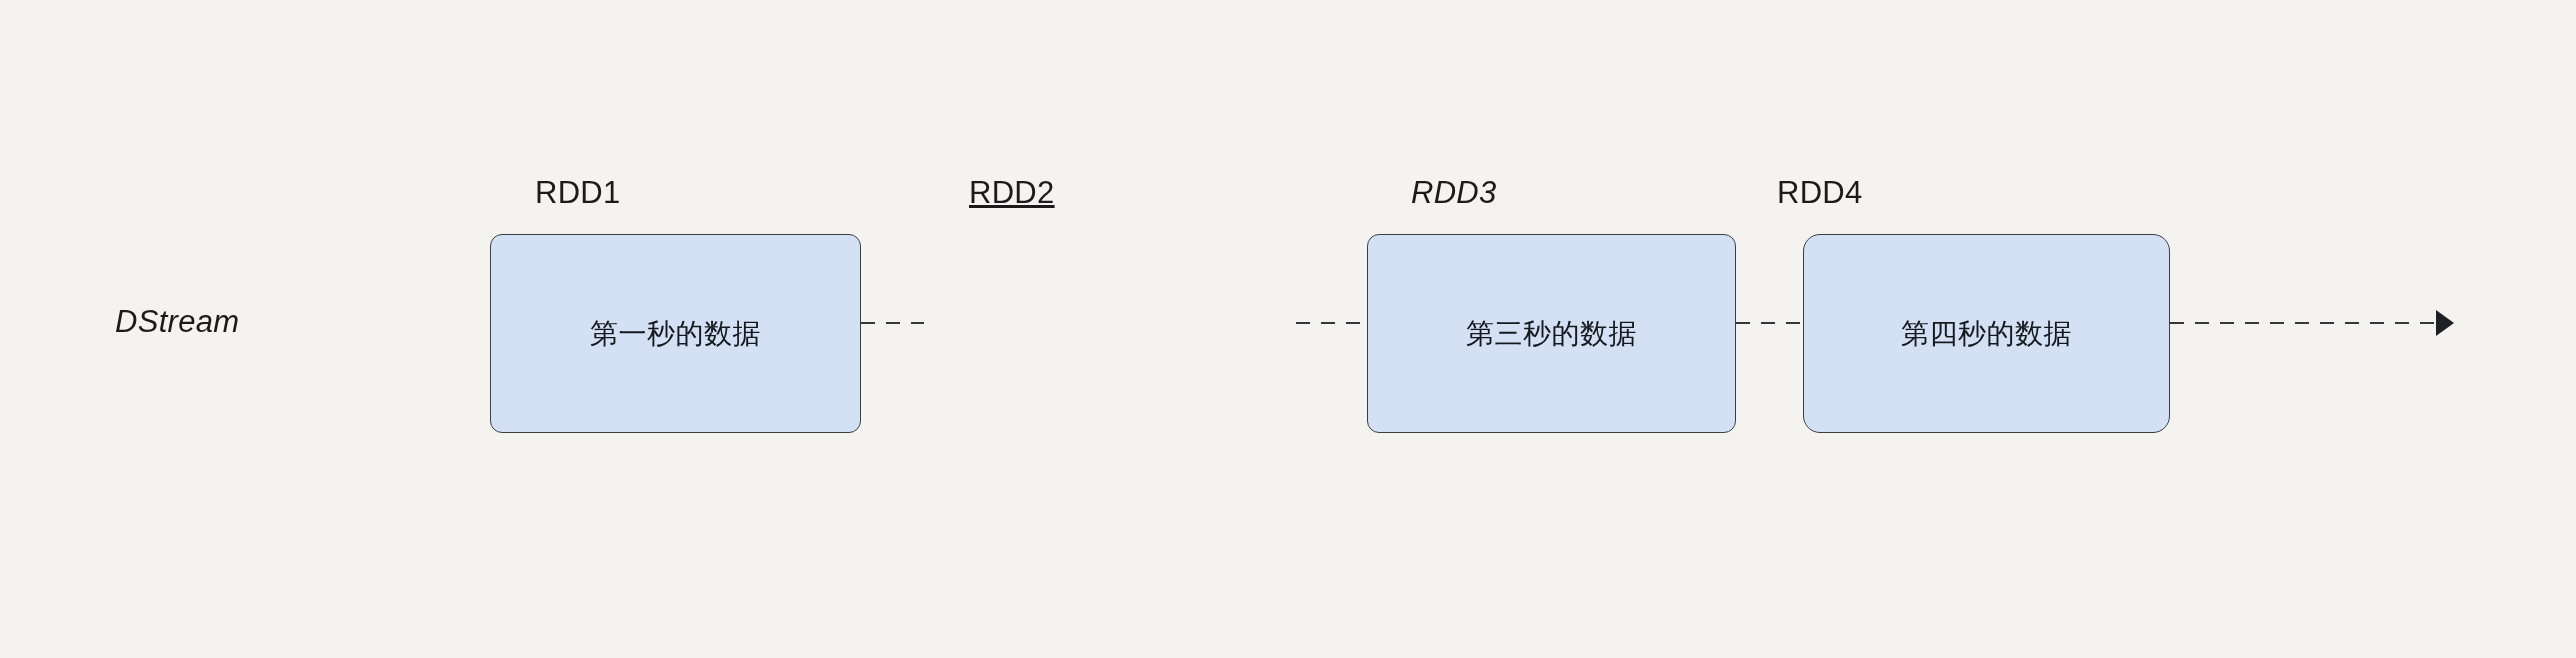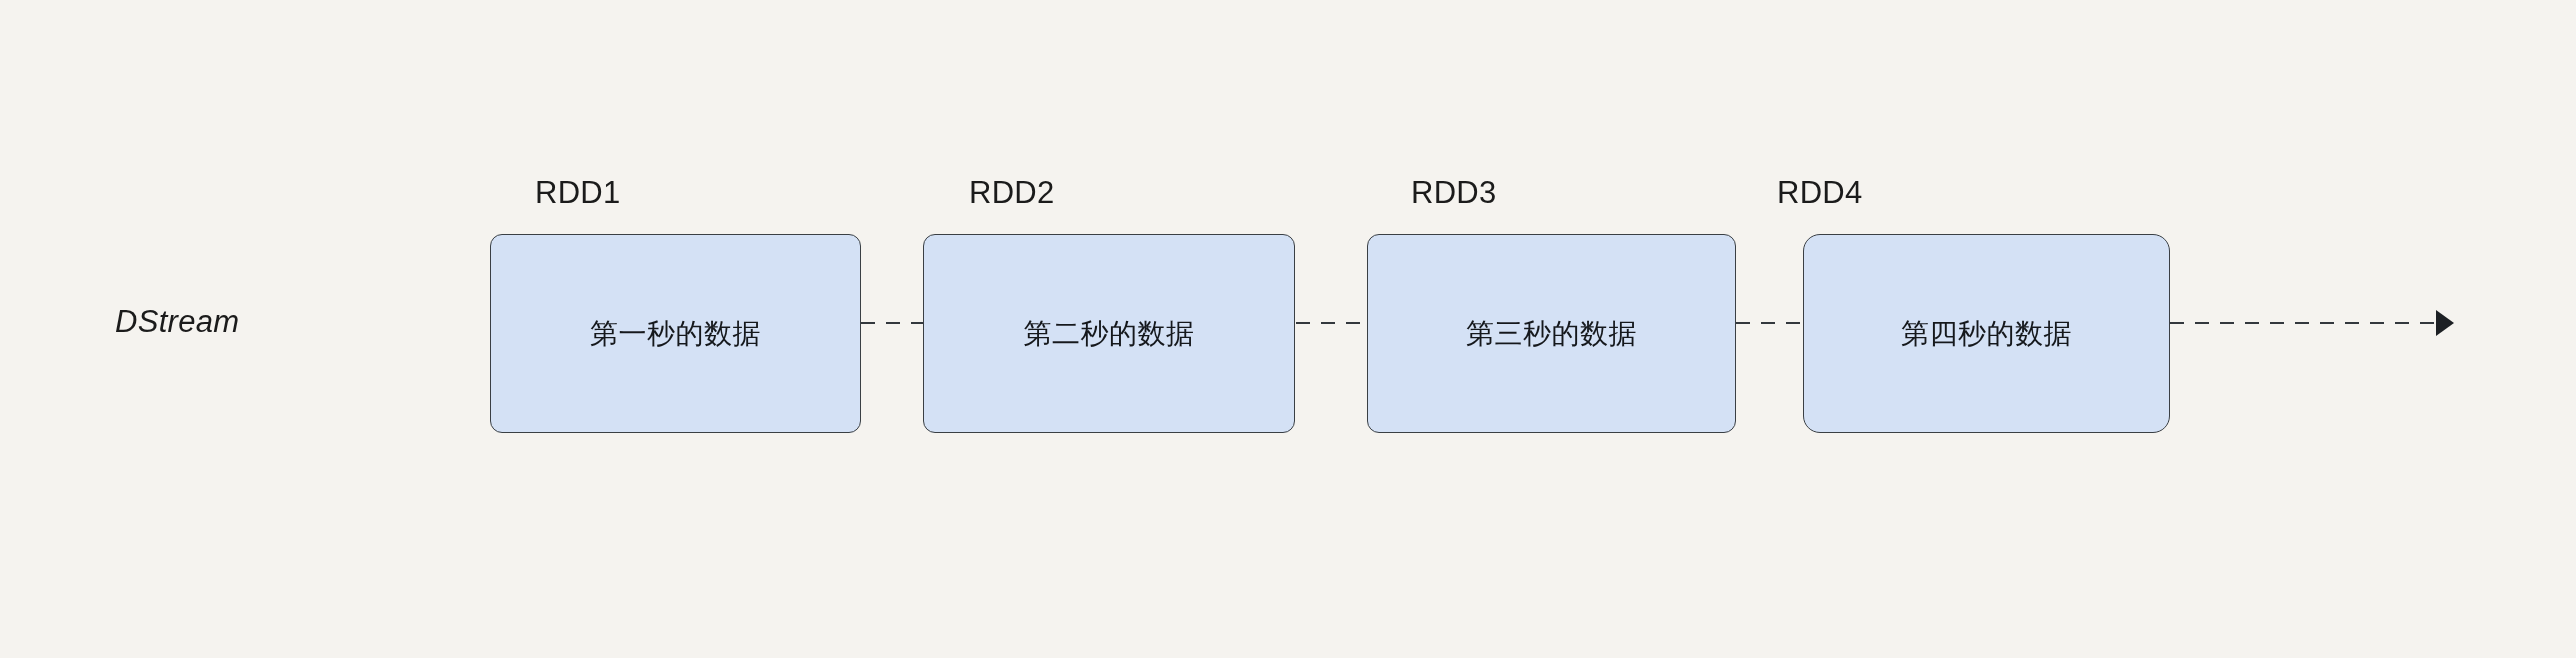--- a/index.html
+++ b/index.html
@@ -104,28 +104,25 @@
 
   <div id="stream-label">DStream</div>
 
   <div class="rdd-caption" style="left:535px;">RDD1</div>
   <div class="rdd-box" style="left:490px; width:371px;text-align:right;">
     <span class="rdd-box-text">第一秒的数据</span>
   </div>
 
   <div class="connector" style="left:861px; width:63px;"></div>
 
-  <div class="rdd-caption" style="left:969px;">RDD2</div>
-  <div class="rdd-box" style="left:923px; width:372px;">
-    <span class="rdd-box-text">第二秒的数据</span>
-  </div>
+  <div class="rdd-caption" style="left:969px;text-decoration:underline;">RDD2</div>
 
   <div class="connector" style="left:1296px; width:73px;"></div>
 
-  <div class="rdd-caption" style="left:1411px;">RDD3</div>
+  <div class="rdd-caption" style="left:1411px;font-style:italic;">RDD3</div>
   <div class="rdd-box" style="left:1367px; width:369px;">
     <span class="rdd-box-text">第三秒的数据</span>
   </div>
 
   <div class="connector" style="left:1736px; width:68px;"></div>
 
   <div class="rdd-caption" style="left:1777px;">RDD4</div>
   <div class="rdd-box" style="left:1803px; width:367px;border-radius:17px;">
     <span class="rdd-box-text">第四秒的数据</span>
   </div>

